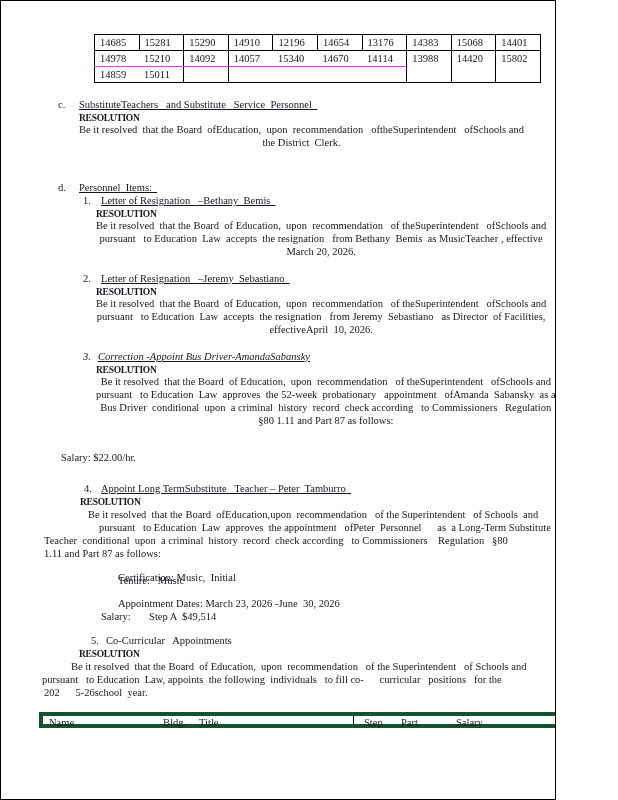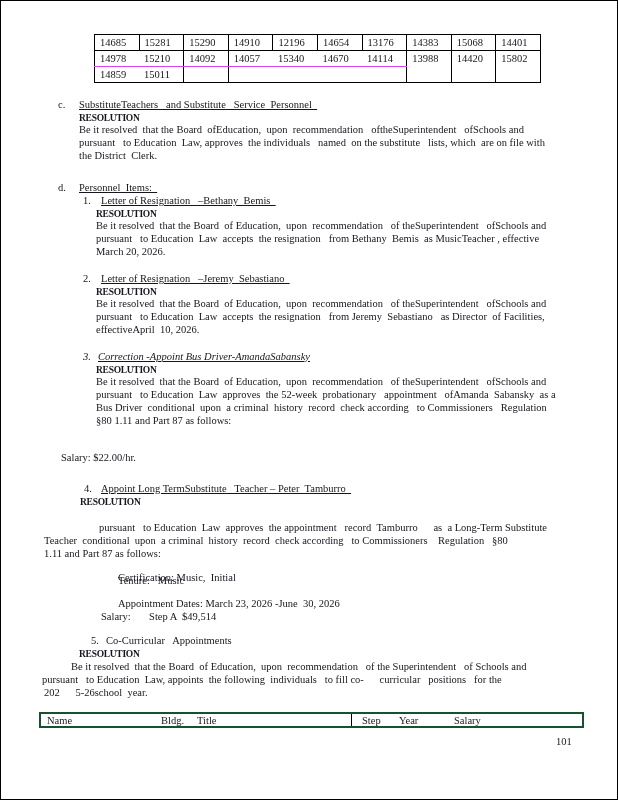--- a/index.html
+++ b/index.html
@@ -1,23 +1,23 @@
 <!DOCTYPE html>
 <html><head>
 <meta charset="utf-8">
 <style>
   html,body{margin:0;padding:0;background:#fff;}
   .page{
-    position:relative;width:618px;height:800px;box-sizing:border-box;
+    position:relative;width:556px;height:800px;box-sizing:border-box;
     border:1px solid #000;background:#fff;overflow:hidden;
     font-family:"Liberation Serif","DejaVu Serif",serif;
     font-size:10.5px;color:#16161f;line-height:13px;
   }
   .abs{position:absolute;white-space:pre;}
-  .para{position:absolute;}
+  .para{position:absolute;text-align:center;}
   .para .ln{white-space:pre;height:13px;line-height:13px;}
   .u{text-decoration:underline;}
   .i{font-style:italic;}
   .strike{text-decoration:line-through;}
   .res{
     font-weight:bold;font-size:10px;letter-spacing:-0.3px;
     transform:scaleX(0.95);transform-origin:0 0;
   }
   
   .num-table{
@@ -38,21 +38,21 @@
   .num-table tr.r2 td:nth-child(8),
   .num-table tr.r2 td:nth-child(9),
   .num-table tr.r2 td:nth-child(10){border-bottom:none;}
   .num-table tr.r3 td:nth-child(2),
   .num-table tr.r3 td:nth-child(5),
   .num-table tr.r3 td:nth-child(6),
   .num-table tr.r3 td:nth-child(7){border-left:none;}
   
   .bt{
     position:absolute;left:38px;top:711px;width:545px;height:16px;
-    border:2px solid #14532d;box-sizing:border-box;
+    border:4px solid #14532d;box-sizing:border-box;
   }
   .bt .vdiv{position:absolute;left:310px;top:0;bottom:0;width:1px;background:#000;}
   .bt span{position:absolute;top:0;white-space:pre;}
 </style>
 </head>
 <body>
 
 <div class="page">
 
   <table class="num-table">
@@ -94,21 +94,20 @@
       <td></td>
     </tr>
   </tbody>
     </table>
 
   <div class="abs" style="left:57px;top:97px">c.</div>
   <div class="abs u" style="left:78px;top:97px">SubstituteTeachers   and Substitute   Service  Personnel  </div>
   <div class="abs res" style="left:78px;top:110px">RESOLUTION</div>
   <div class="para" style="left:78px;top:122px">
     <div class="ln">Be it resolved  that the Board  ofEducation,  upon  recommendation   oftheSuperintendent   ofSchools and</div>
-    <div class="ln">pursuant   to Education  Law, approves  the individuals   named  on the substitute   lists, which  are on file with</div>
     <div class="ln">the District  Clerk.</div>
   </div>
 
   <div class="abs" style="left:57px;top:180px">d.</div>
   <div class="abs u" style="left:78px;top:180px">Personnel  Items:  </div>
 
   <div class="abs" style="left:82px;top:193px">1.</div>
   <div class="abs u" style="left:100px;top:193px">Letter of Resignation   –Bethany  Bemis  </div>
   <div class="abs res" style="left:95px;top:206px">RESOLUTION</div>
   <div class="para" style="left:95px;top:218px">
@@ -133,40 +132,41 @@
     <div class="ln">Be it resolved  that the Board  of Education,  upon  recommendation   of theSuperintendent   ofSchools and</div>
     <div class="ln">pursuant   to Education  Law  approves  the 52-week  probationary   appointment   ofAmanda  Sabansky  as a</div>
     <div class="ln">Bus Driver  conditional  upon  a criminal  history  record  check according   to Commissioners   Regulation</div>
     <div class="ln">§80 1.11 and Part 87 as follows:</div>
   </div>
   <div class="abs" style="left:60px;top:450px">Salary: $22.00/hr.</div>
 
   <div class="abs" style="left:83px;top:481px">4.</div>
   <div class="abs u" style="left:100px;top:481px">Appoint Long TermSubstitute   Teacher – Peter  Tamburro  </div>
   <div class="abs res" style="left:79px;top:494px">RESOLUTION</div>
-  <div class="abs" style="left:98px;top:520px">pursuant   to Education  Law  approves  the appointment   record  Tamburro      as  a Long-Term Substitute</div>
+  <div class="abs" style="left:87px;top:507px">Be it resolved  that the Board  ofEducation,upon  recommendation   of the Superintendent   of Schools  and</div>
+  <div class="abs" style="left:98px;top:520px">pursuant   to Education  Law  approves  the appointment   ofPeter  Personnel      as  a Long-Term Substitute</div>
   <div class="abs" style="left:43px;top:533px">Teacher  conditional  upon  a criminal  history  record  check according   to Commissioners    Regulation   §80</div>
   <div class="abs" style="left:43px;top:546px">1.11 and Part 87 as follows:</div>
   <div class="abs" style="left:117px;top:570px">Certification: Music,  Initial</div>
   <div class="abs" style="left:117px;top:573px">Tenure:   Music</div>
   <div class="abs" style="left:117px;top:596px">Appointment Dates: March 23, 2026 -June  30, 2026</div>
   <div class="abs" style="left:100px;top:609px">Salary:       Step A  $49,514</div>
 
   <div class="abs" style="left:90px;top:633px">5.</div>
   <div class="abs" style="left:105px;top:633px">Co-Curricular   Appointments</div>
   <div class="abs res" style="left:78px;top:646px">RESOLUTION</div>
   <div class="abs" style="left:70px;top:659px">Be it resolved  that the Board  of Education,  upon  recommendation   of the Superintendent   of Schools and</div>
   <div class="abs" style="left:41px;top:672px">pursuant   to Education  Law, appoints  the following  individuals   to fill co-      curricular   positions   for the</div>
   <div class="abs" style="left:43px;top:685px">202      5-26school  year.</div>
 
   <div class="bt">
     <span style="left:6px">Name</span>
     <span style="left:120px">Bldg.</span>
     <span style="left:156px">Title</span>
     <div class="vdiv"></div>
     <span style="left:321px">Step</span>
-    <span style="left:358px">Year</span>
+    <span style="left:358px">Part</span>
     <span style="left:413px">Salary</span>
   </div>
 
   <div class="abs" style="left:555px;top:734px">101</div>
 
 </div>
 
 </body></html>

